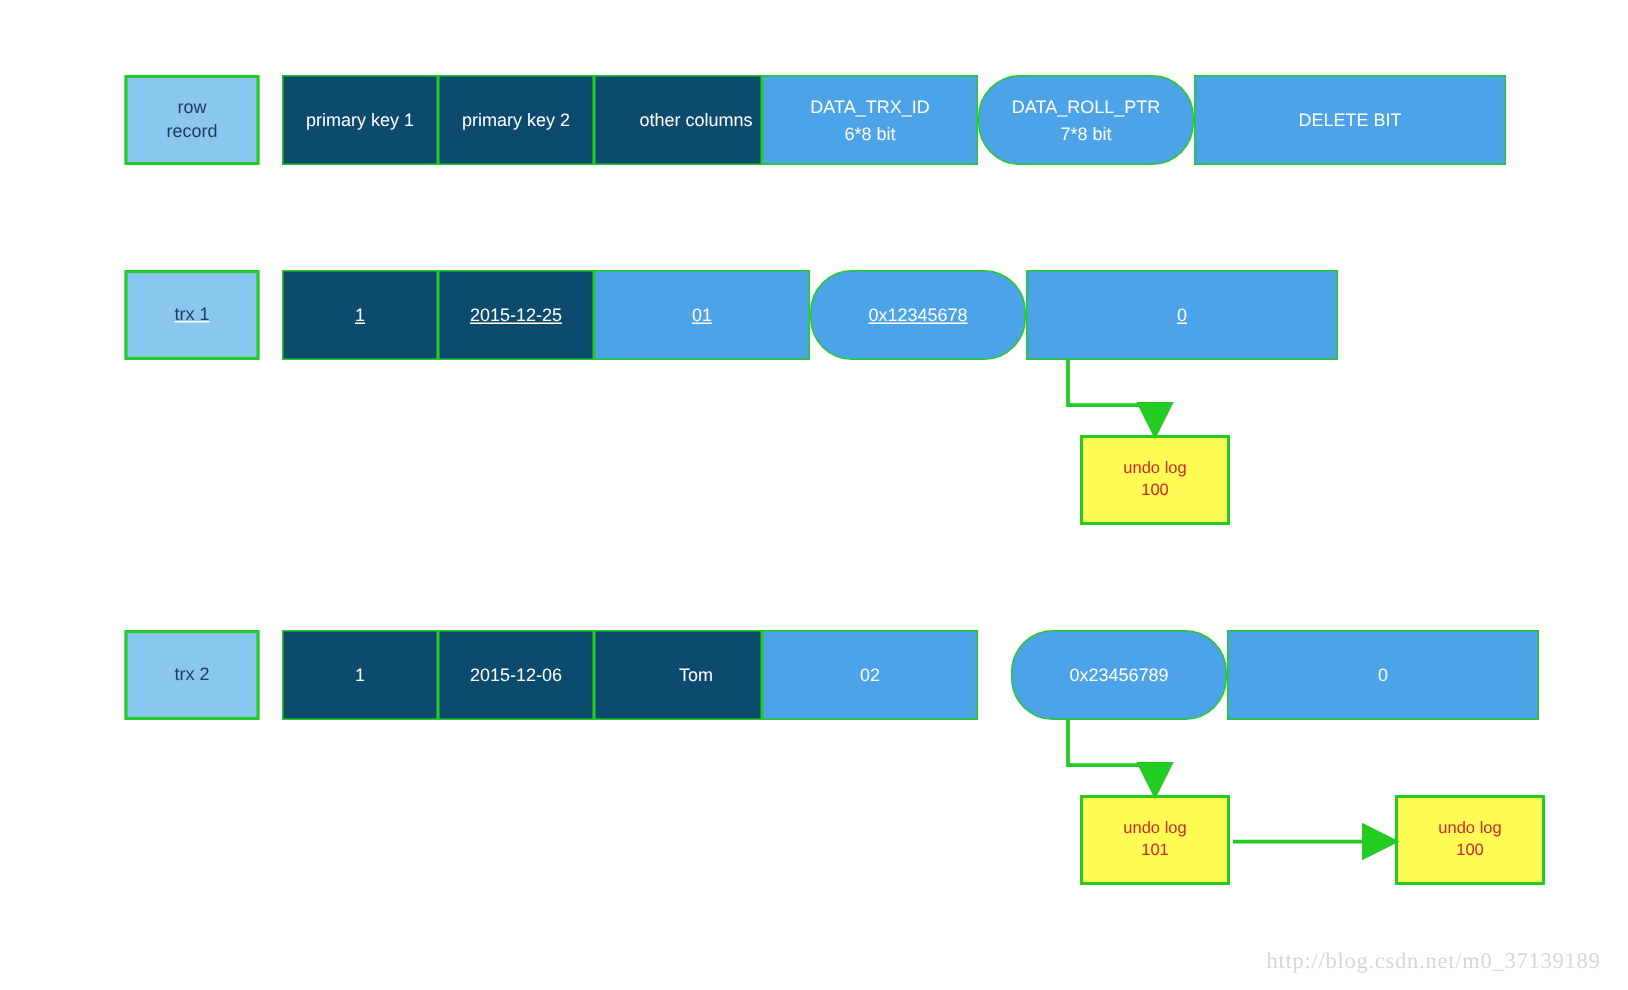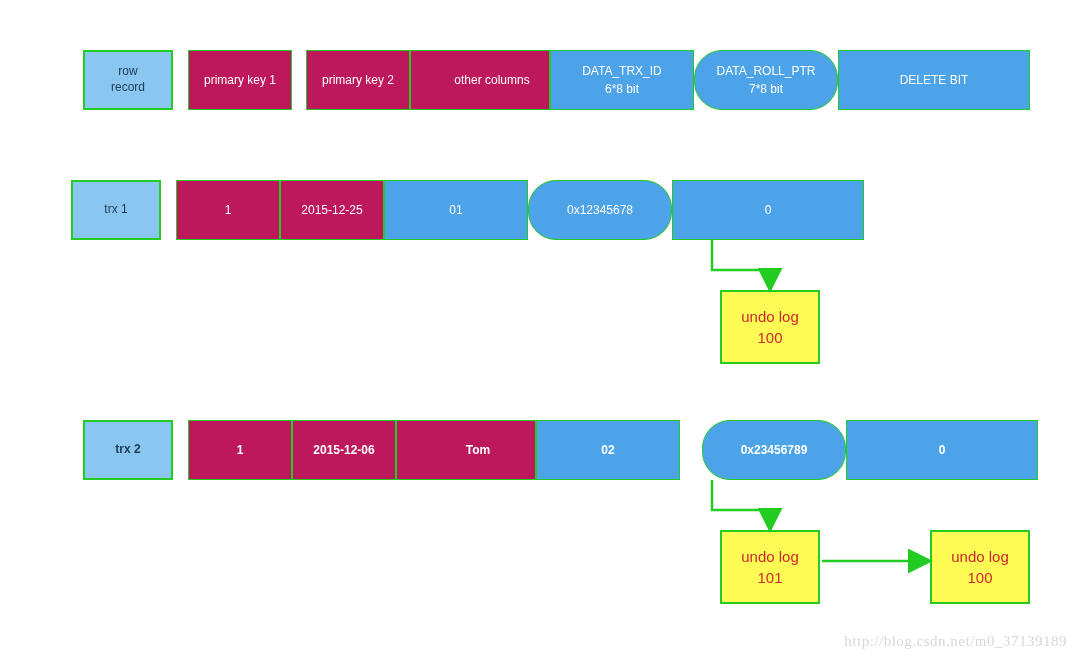--- a/index.html
+++ b/index.html
@@ -45,40 +45,40 @@
     display: flex;
     flex-direction: column;
     align-items: center;
     justify-content: center;
     text-align: center;
     box-sizing: border-box;
     font-size: 12px;
     line-height: 1.5;
     color: #ffffff;
   }
-  .green { background: #be185d; }
+  .green { background: #0c4a6e; }
   .blue  { background: #4da3e8; }
   .w-pk    { width: 104px; }
-  .w-other { width: 140px; padding-left: 24px; }
+  .w-other { width: 112px; padding-left: 24px; }
   .w-trx   { width: 144px; }
   .w-roll  { width: 144px; border-radius: 28px; }
-  .w-del   { width: 192px; }
+  .w-del   { width: 208px; }
 
   .undo-box {
     position: absolute;
     width: 100px;
-    height: 74px;
+    height: 60px;
     background: #fffb55;
     border: 2px solid #22cc22;
     color: #cc2a2a;
     display: flex;
     align-items: center;
     justify-content: center;
     text-align: center;
-    font-size: 15px;
+    font-size: 11px;
     line-height: 1.4;
     box-sizing: border-box;
   }
 
   svg.arrows {
     position: absolute;
     left: 0;
     top: 0;
     width: 1085px;
     height: 660px;
@@ -97,45 +97,45 @@
 </head>
 <body>
 
 <div class="canvas">
 
   <div class="row" style="left:55px; top:50px;">
     <div class="label-box" style="white-space: pre-line;">row
 record</div>
     <div class="cells">
         <div class="cell green w-pk" style="white-space: pre-line;">primary key 1</div>
-        <div class="cell green w-pk" style="white-space: pre-line; margin-left: 14px;">primary key 2</div>
+        <div class="cell green w-pk" style="white-space: pre-line;">primary key 2</div>
         <div class="cell green w-other" style="white-space: pre-line;">other columns</div>
         <div class="cell blue w-trx" style="white-space: pre-line;">DATA_TRX_ID
 6*8 bit</div>
         <div class="cell blue w-roll" style="white-space: pre-line;">DATA_ROLL_PTR
 7*8 bit</div>
         <div class="cell blue w-del" style="white-space: pre-line;">DELETE BIT</div>
       </div>
   </div>
 
-  <div class="row" style="left:43px; top:180px;">
+  <div class="row" style="left:55px; top:180px;text-decoration:underline;">
     <div class="label-box">trx 1</div>
     <div class="cells">
         <div class="cell green w-pk" style="white-space: pre-line;">1</div>
         <div class="cell green w-pk" style="white-space: pre-line;">2015-12-25</div>
         <div class="cell blue w-trx" style="white-space: pre-line;">01</div>
         <div class="cell blue w-roll" style="white-space: pre-line;">0x12345678</div>
         <div class="cell blue w-del" style="white-space: pre-line;">0</div>
       </div>
   </div>
 
   <div class="undo-box" style="left: 720px; top: 290px; white-space: pre-line;">undo log
 100</div>
 
-  <div class="row" style="left:55px; top:420px;font-weight:bold;">
+  <div class="row" style="left:55px; top:420px;">
     <div class="label-box">trx 2</div>
     <div class="cells">
         <div class="cell green w-pk" style="white-space: pre-line;">1</div>
         <div class="cell green w-pk" style="white-space: pre-line;">2015-12-06</div>
         <div class="cell green w-other" style="white-space: pre-line; text-align: center;">Tom</div>
         <div class="cell blue w-trx" style="white-space: pre-line;">02</div>
         <div class="cell blue w-roll" style="white-space: pre-line; margin-left: 22px;">0x23456789</div>
         <div class="cell blue w-del" style="white-space: pre-line;">0</div>
       </div>
   </div>

